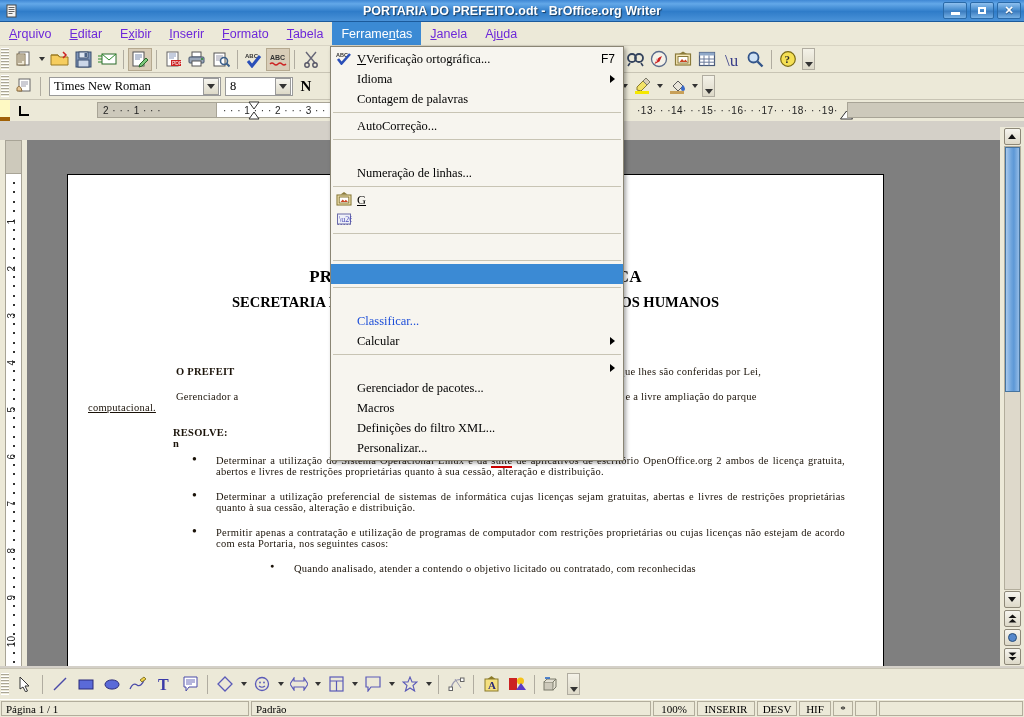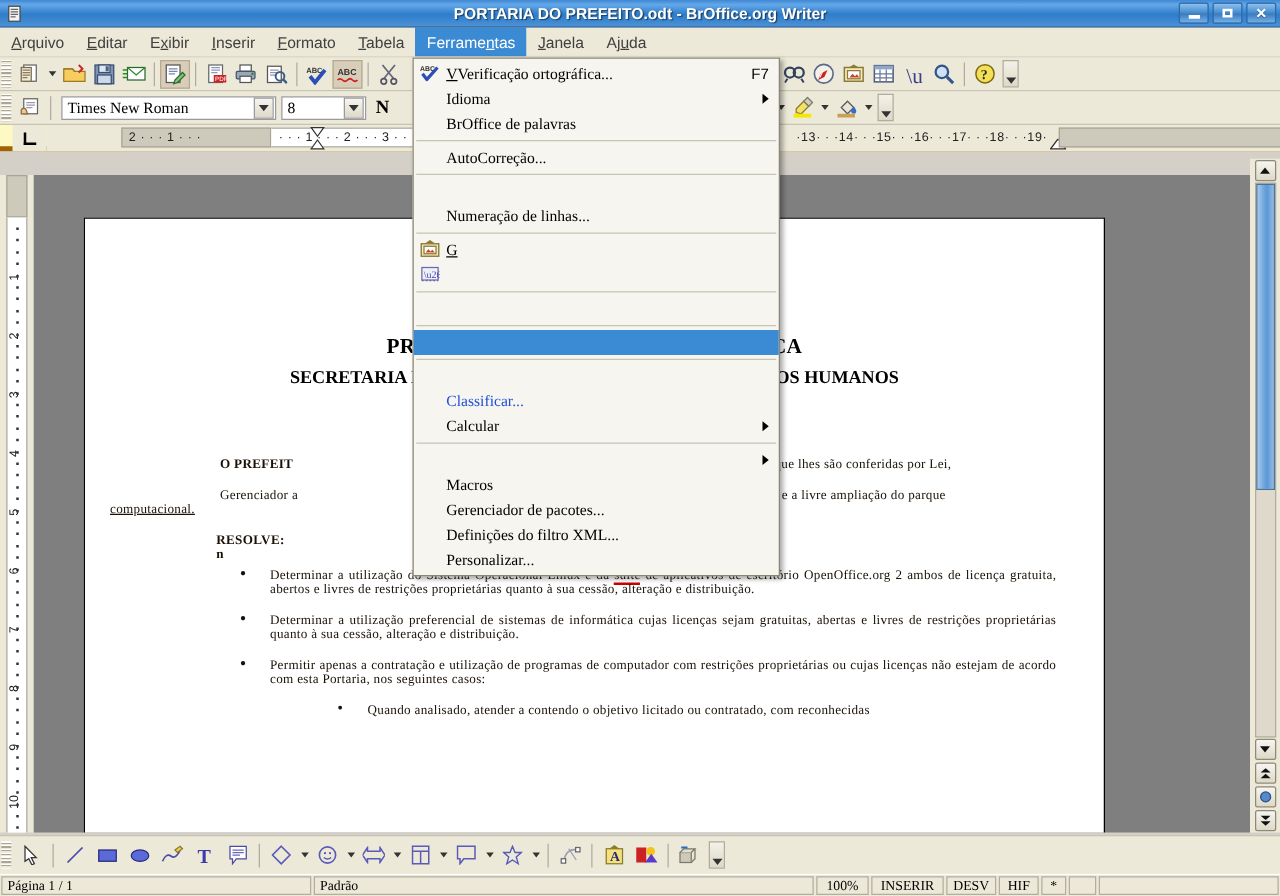--- a/index.html
+++ b/index.html
@@ -48,21 +48,21 @@
 
   
   .menubar {
     height: 24px; background: #ece9d8;
     display: flex; align-items: stretch;
     border-bottom: 1px solid #d8d4c4;
   }
   .menubar .mi {
     padding: 0 9px;
     display: flex; align-items: center;
-    font-size: 12.5px; color: #404040;
+    font-size: 12.5px; color: #6d28d9;
   }
   .menubar .mi.active { background: #3b8ad4; color: #fff; }
   .menubar .mi u { text-decoration: underline; }
 
   
   .toolbar {
     height: 27px; background: #ece9d8;
     display: flex; align-items: center;
     border-bottom: 1px solid #c8c4b4;
     position: relative;
@@ -849,21 +849,21 @@
     </div>
 
     <div class="dd-item">
       <span class="dd-ico"></span>
       <span class="dd-lbl"><span>Idioma</span></span>
       <span class="dd-sub"></span>
     </div>
 
     <div class="dd-item">
       <span class="dd-ico"></span>
-      <span class="dd-lbl"><span>BrOffice de palavras</span></span>
+      <span class="dd-lbl"><span>Contagem de palavras</span></span>
     </div>
 
     <div class="dd-sepline"></div>
 
     <div class="dd-item">
       <span class="dd-ico"></span>
       <span class="dd-lbl"><span>AutoCorreção...</span></span>
     </div>
 
     <div class="dd-sepline"></div>
@@ -933,28 +933,28 @@
 
     <div class="dd-sepline"></div>
 
     <div class="dd-item">
       <span class="dd-ico"></span>
       <span class="dd-lbl"><span></span></span>
       <span class="dd-sub"></span>
     </div>
     <div class="dd-item">
       <span class="dd-ico"></span>
+      <span class="dd-lbl"><span>Gerenciador de pacotes...</span></span>
+    </div>
+    <div class="dd-item">
+      <span class="dd-ico"></span>
       <span class="dd-lbl"><span>Macros</span></span>
     </div>
     <div class="dd-item">
       <span class="dd-ico"></span>
-      <span class="dd-lbl"><span>Gerenciador de pacotes...</span></span>
-    </div>
-    <div class="dd-item">
-      <span class="dd-ico"></span>
       <span class="dd-lbl"><span>Definições do filtro XML...</span></span>
     </div>
     <div class="dd-item">
       <span class="dd-ico"></span>
       <span class="dd-lbl"><span>Personalizar...</span></span>
     </div>
   </div>
 
 </div>
 

